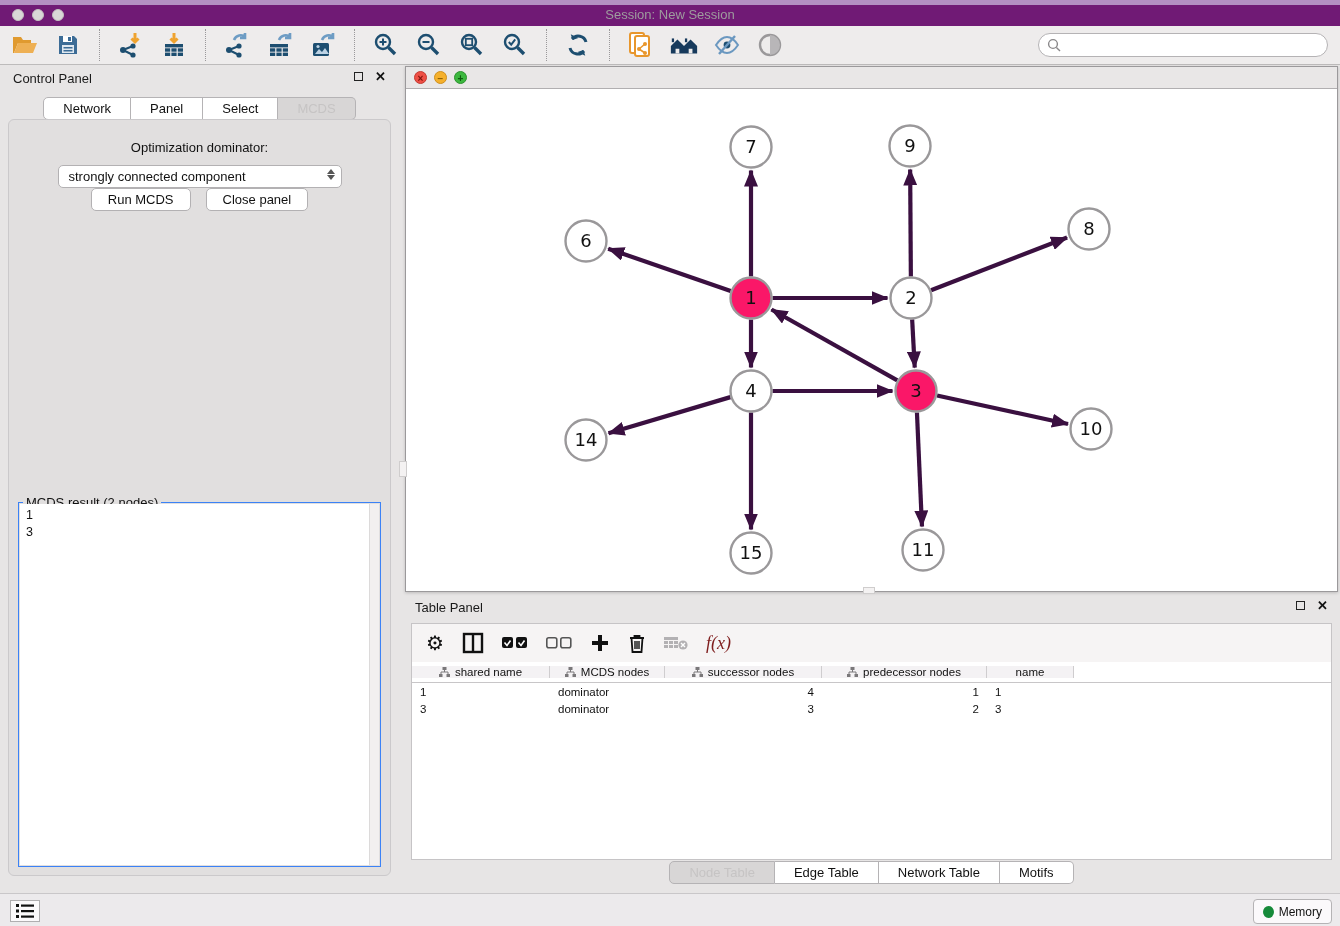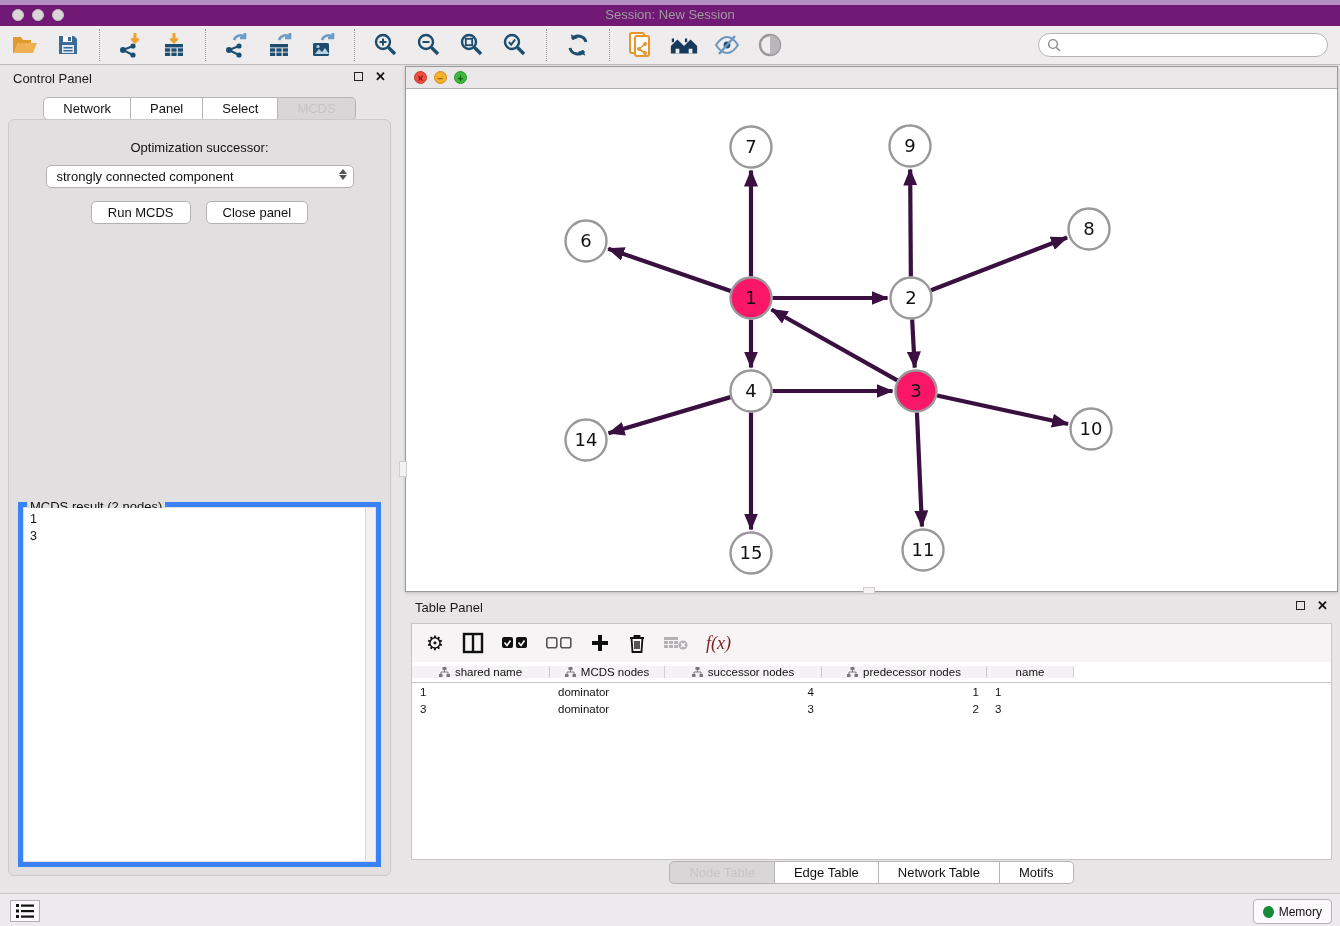--- a/index.html
+++ b/index.html
@@ -30,31 +30,31 @@
   .seg .seg-item{height:21px;line-height:21px;padding:0 19px;font-size:13px;color:#111;background:#fff;
                  border:1px solid #b5b3b5;border-left:none;cursor:default;}
   .seg .seg-item:first-child{border-left:1px solid #b5b3b5;border-radius:5px 0 0 5px;}
   .seg .seg-item:last-child{border-radius:0 5px 5px 0;}
   .seg .seg-item.active{background:#d8d6d6;color:#c6c4c4;}
   
   #control-panel{position:absolute;left:3px;top:66px;width:393px;height:814px;}
   #cp-tabs{position:absolute;top:31px;width:100%;display:flex;justify-content:center;}
   .cp-pane{position:absolute;left:5px;right:5px;top:53px;bottom:4px;background:#e1dfdf;border:1px solid #cbc9cb;border-radius:6px;}
   .opt-label{margin-top:20px;text-align:center;font-size:13px;color:#111;}
-  .selectbox{margin:10px auto 0;width:308px;height:23px;background:#fff;border:1px solid #b3b1b3;border-radius:5px;
+  .selectbox{margin:10px auto 0;width:284px;height:23px;background:#fff;border:1px solid #b3b1b3;border-radius:5px;
              position:relative;box-sizing:border-box;}
   .selectbox .sel-text{position:absolute;left:10px;top:3px;font-size:13px;color:#111;}
   .stepper{position:absolute;right:6px;top:3px;display:flex;flex-direction:column;gap:1px;}
   .stepper i{width:0;height:0;border-left:4px solid transparent;border-right:4px solid transparent;}
   .stepper .up{border-bottom:5px solid #555;}
   .stepper .dn{border-top:5px solid #555;}
-  .btn-row{margin-top:13px;display:flex;justify-content:center;gap:15px;}
+  .btn-row{display:flex;justify-content:center;gap:15px;}
   .aq-btn{height:23px;background:#fff;border:1px solid #b3b1b3;border-radius:5px;font-size:13px;color:#111;
           padding:0 16px;font-family:"Liberation Sans",sans-serif;}
-  .result-box{position:absolute;left:9px;right:9px;top:382px;bottom:8px;border:5px solid #3b82f6;}
+  .result-box{position:absolute;left:9px;right:9px;top:382px;bottom:8px;border:1px solid #3b82f6;}
   .result-legend{position:absolute;top:-8px;left:4px;background:#e1dfdf;padding:0 3px;font-size:13px;color:#111;}
   .result-inner{position:absolute;inset:1px;background:#fff;font-size:12.5px;color:#111;
                 padding:3px 6px;white-space:pre;line-height:17px;box-sizing:border-box;}
   .result-scroll{position:absolute;right:1px;top:1px;bottom:1px;width:9px;background:#f2f0f0;border-left:1px solid #dcdada;}
   
   #net-window{position:absolute;left:405px;top:66px;width:933px;height:526px;background:#fff;border:1px solid #9b999b;
               box-sizing:border-box;box-shadow:0 1px 3px rgba(0,0,0,.18);}
   .net-titlebar{position:absolute;left:0;top:0;width:100%;height:22px;background:#e9e7e7;border-bottom:1px solid #b1afb1;box-sizing:border-box;}
   .net-lights{position:absolute;left:8px;top:4px;display:flex;gap:7px;}
   .net-lights span{width:13px;height:13px;border-radius:50%;font-size:10px;font-weight:bold;text-align:center;line-height:13px;box-sizing:border-box;}
@@ -265,21 +265,21 @@
   </div>
   <div id="cp-tabs">
       <div class="seg">
         <span class="seg-item">Network</span>
         <span class="seg-item">Panel</span>
         <span class="seg-item">Select</span>
         <span class="seg-item active">MCDS</span>
       </div>
     </div>
   <div class="cp-pane">
-    <div class="opt-label">Optimization successor:</div>
+    <div class="opt-label">Optimization dominator:</div>
     <div class="selectbox">
       <span class="sel-text">strongly connected component</span>
       <span class="stepper">
           <i class="up"></i>
           <i class="dn"></i>
         </span>
     </div>
     <div class="btn-row">
       <button class="aq-btn">Run MCDS</button>
       <button class="aq-btn">Close panel</button>

